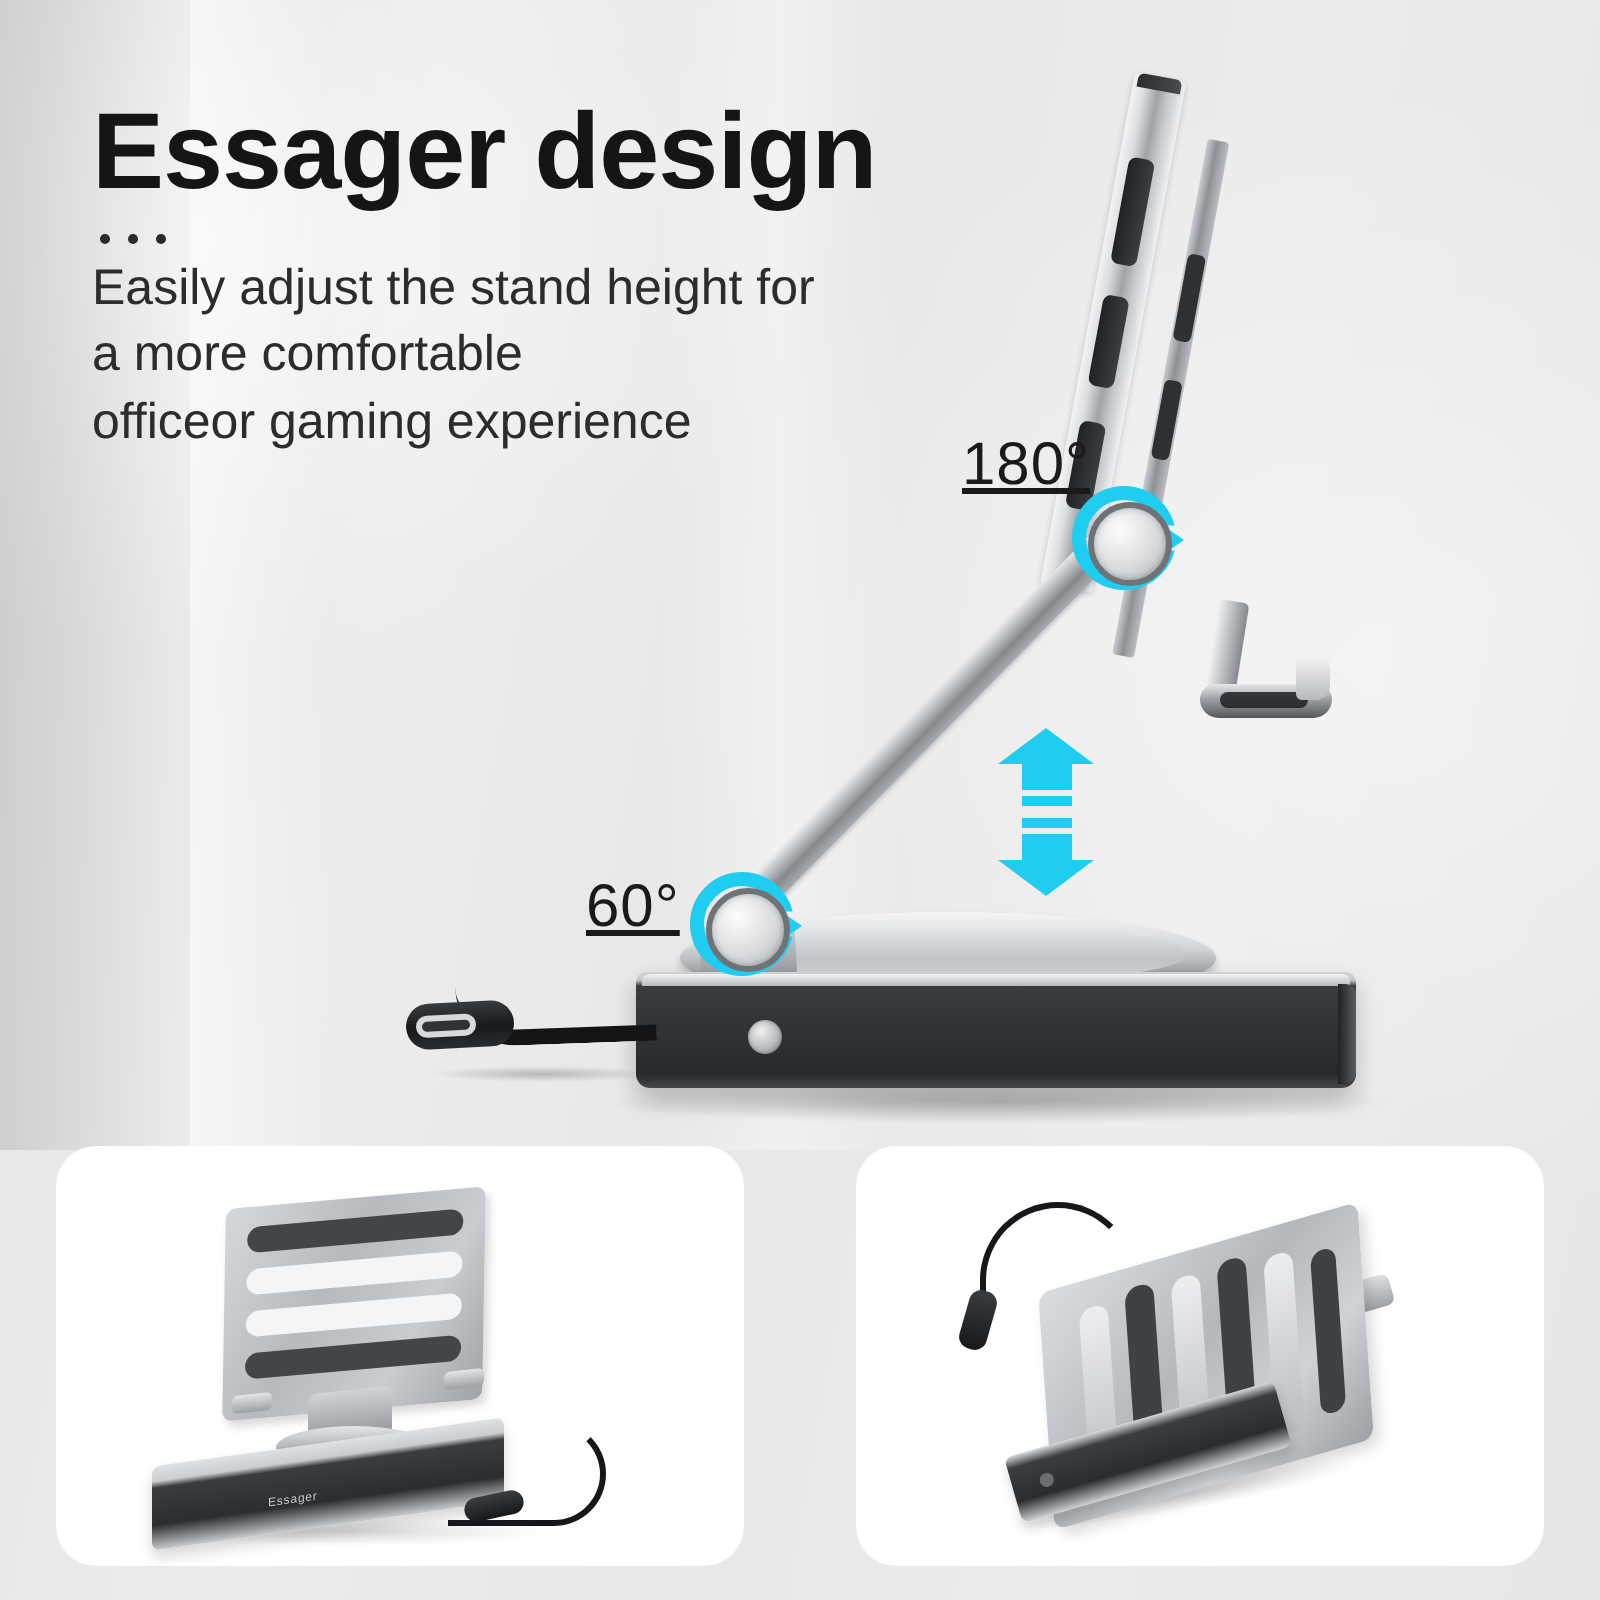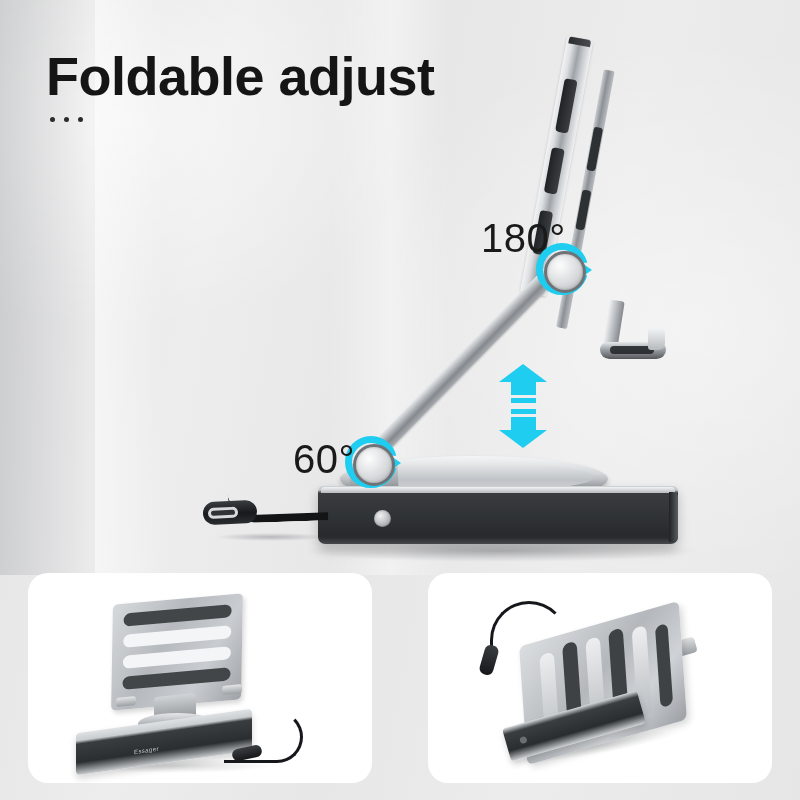--- a/index.html
+++ b/index.html
@@ -269,24 +269,25 @@
     width: 25px;
     height: 5px;
     margin: 3px auto 0;
     background: var(--cyan);
   }
   .updown .down .tick { margin: 0 auto 3px; }
 
   
   .angle-label {
     position: absolute;
-    font-size: 40px;
+    font-size: 30px;
     font-weight: 400;
     color: #1a1a1a;
     letter-spacing: 0.5px;
+    text-decoration: underline;
   }
   #label-180 { left: 481px; top: 216px; }
   #label-70  { left: 293px; top: 437px; }
 
   
   .disc {
     position: absolute;
     left: 340px;
     top: 456px;
     width: 268px;
@@ -571,26 +572,29 @@
 </head>
 <body>
 
 <div id="stage">
 
   <div class="band b1"></div>
   <div class="band b2"></div>
   <div class="band b3"></div>
 
   <div class="headline">
-    <h1 class="title">Foldable adjust</h1>
+    <h1 class="title">Essager design</h1>
     <div class="dots">
       <i></i>
       <i></i>
       <i></i>
     </div>
+    <p class="subtitle">Easily adjust the stand height for
+a more comfortable
+officeor gaming experience</p>
   </div>
 
   <div id="hero">
 
     <div class="backplate">
       <div class="cap"></div>
       <div class="slot s1"></div>
       <div class="slot s2"></div>
       <div class="slot s3"></div>
     </div>

